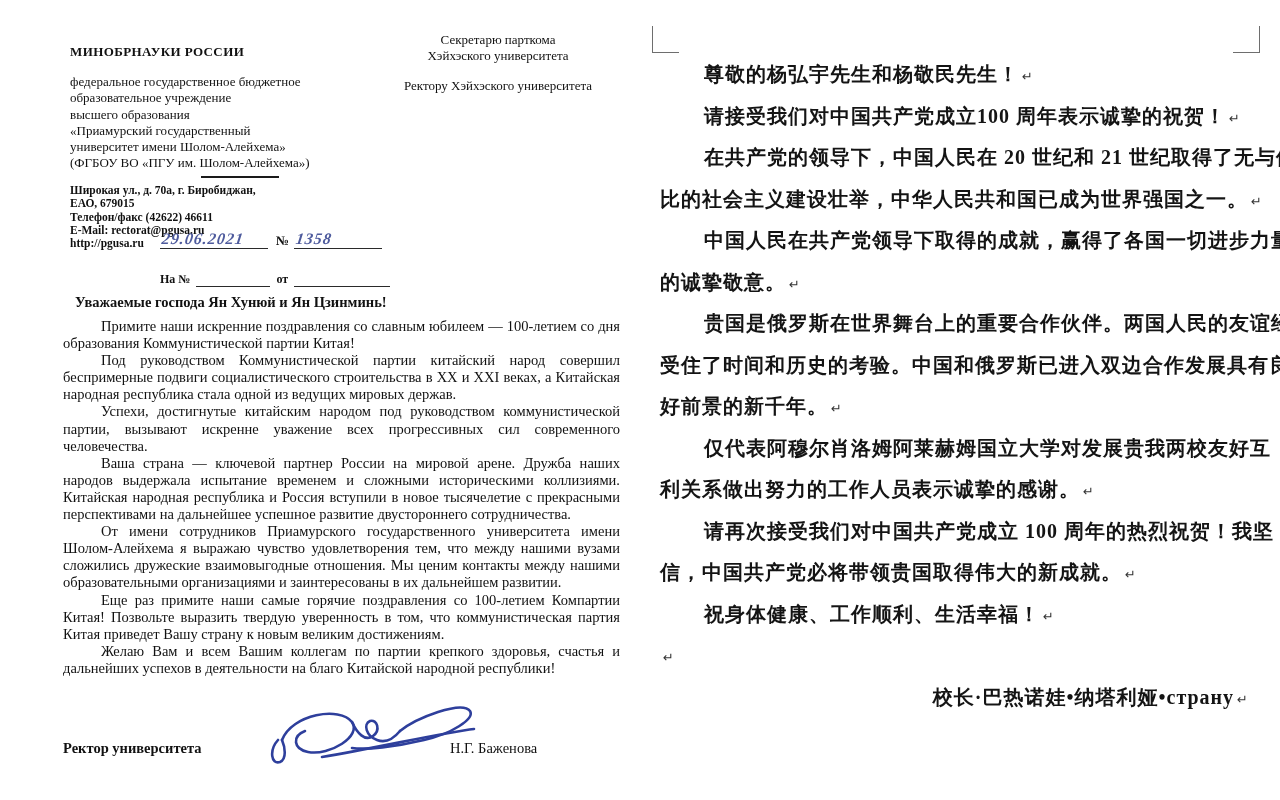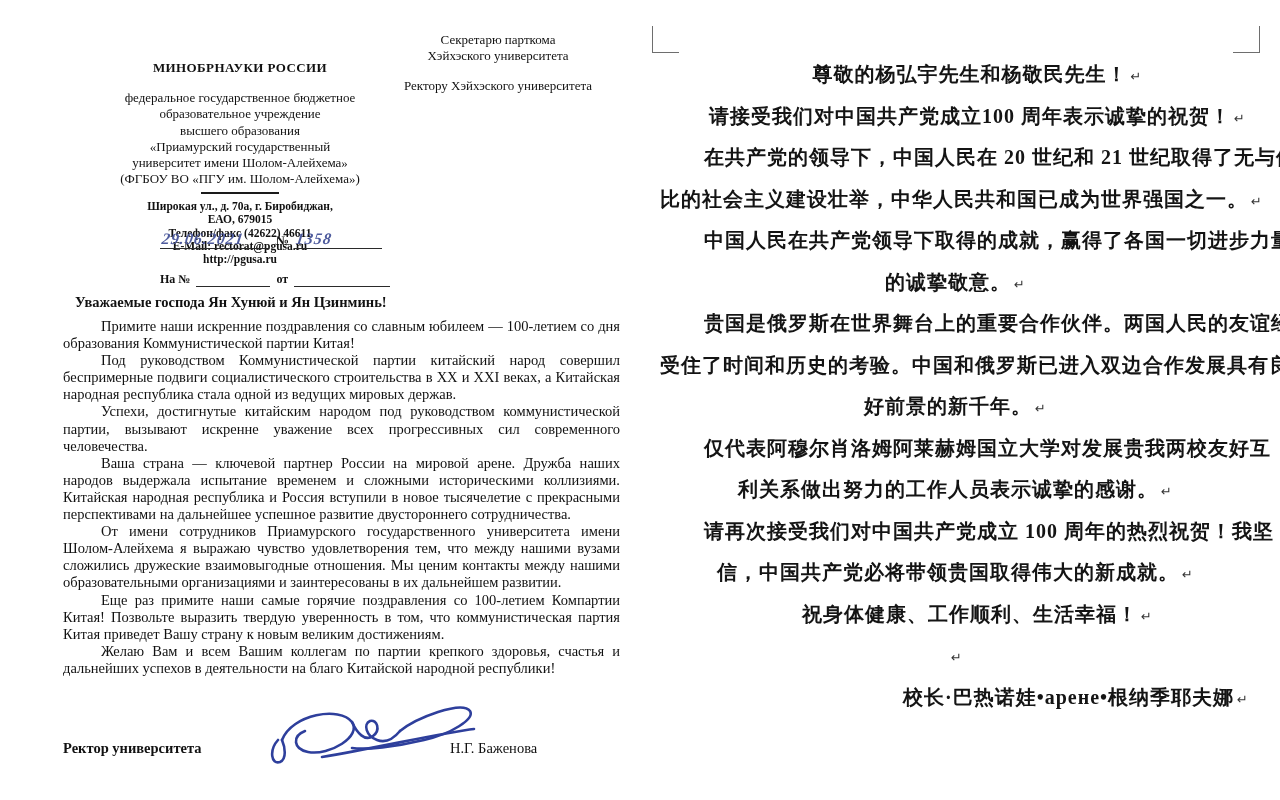--- a/index.html
+++ b/index.html
@@ -9,21 +9,21 @@
     background:#ffffff;
     overflow:hidden;
     font-family:"Liberation Serif", serif;
     color:#111;
   }
   .page{position:absolute;top:0;height:800px;background:#fff;}
   .page-left{left:0;width:640px;}
   .page-right{left:640px;width:640px;}
 
   
-  .letterhead{position:absolute;left:70px;top:44px;width:340px;text-align:center;margin-top:16px;}
+  .letterhead{position:absolute;left:70px;top:44px;width:340px;}
   .ministry{font-size:13px;font-weight:bold;letter-spacing:.4px;margin-bottom:14px;}
   .org-line{font-size:13px;font-weight:normal;line-height:16.3px;}
   .lh-rule{width:78px;height:0;border-bottom:2px solid #1a1a1a;margin:4px auto 6px auto;}
   .addr-line{font-size:11.5px;font-weight:bold;line-height:13.4px;}
 
   .date-row{position:absolute;left:160px;top:230px;width:300px;white-space:nowrap;}
   .uline{display:inline-block;border-bottom:1.6px solid #2a2a2a;height:18px;vertical-align:bottom;text-align:left;}
   .w104{width:108px;} .w88{width:88px;}
   .hw{
     font-style:italic;font-weight:bold;font-size:16px;letter-spacing:1px;
@@ -50,21 +50,21 @@
   .sig-name{position:absolute;left:450px;top:740px;font-size:14.5px;font-weight:normal;}
   .sig-svg{position:absolute;left:264px;top:690px;}
 
   
   .corner{position:absolute;width:26px;height:26px;top:26px;}
   .corner-l{left:12px;border-left:1.6px solid #6e6e6e;border-bottom:1.6px solid #6e6e6e;}
   .corner-r{right:20px;border-right:1.6px solid #6e6e6e;border-bottom:1.6px solid #6e6e6e;}
 
   .cn-block{position:absolute;left:20px;top:54px;width:590px;}
   .cn-line{height:41.5px;line-height:41.5px;font-size:20px;letter-spacing:1px;
-           font-weight:600;white-space:nowrap;color:#141414;text-align:center;}
+           font-weight:600;white-space:nowrap;color:#141414;}
   .cn-line.ind{padding-left:44px;}
   .cn-line.right{text-align:right;padding-right:2px;}
   .mark{font-family:"DejaVu Sans",sans-serif;font-size:13px;font-weight:normal;
         color:#333;margin-left:3px;letter-spacing:0;}
 </style>
 </head>
 <body>
 
 <div class="stage">
 
@@ -183,16 +183,16 @@
 
         <div class="cn-line ind"><span>请再次接受我们对中国共产党成立 100 周年的热烈祝贺！我坚</span><span class="mark"></span></div>
 
         <div class="cn-line"><span>信，中国共产党必将带领贵国取得伟大的新成就。</span><span class="mark">↵</span></div>
 
         <div class="cn-line ind"><span>祝身体健康、工作顺利、生活幸福！</span><span class="mark">↵</span></div>
 
         <div class="cn-line"><span></span><span class="mark">↵</span></div>
 
 
-        <div class="cn-line right"><span>校长·巴热诺娃•арене•根纳季耶夫娜</span><span class="mark">↵</span></div>
+        <div class="cn-line right"><span>校长·巴热诺娃•纳塔利娅•страну</span><span class="mark">↵</span></div>
       </div>
   </section>
 </div>
 
 </body></html>

